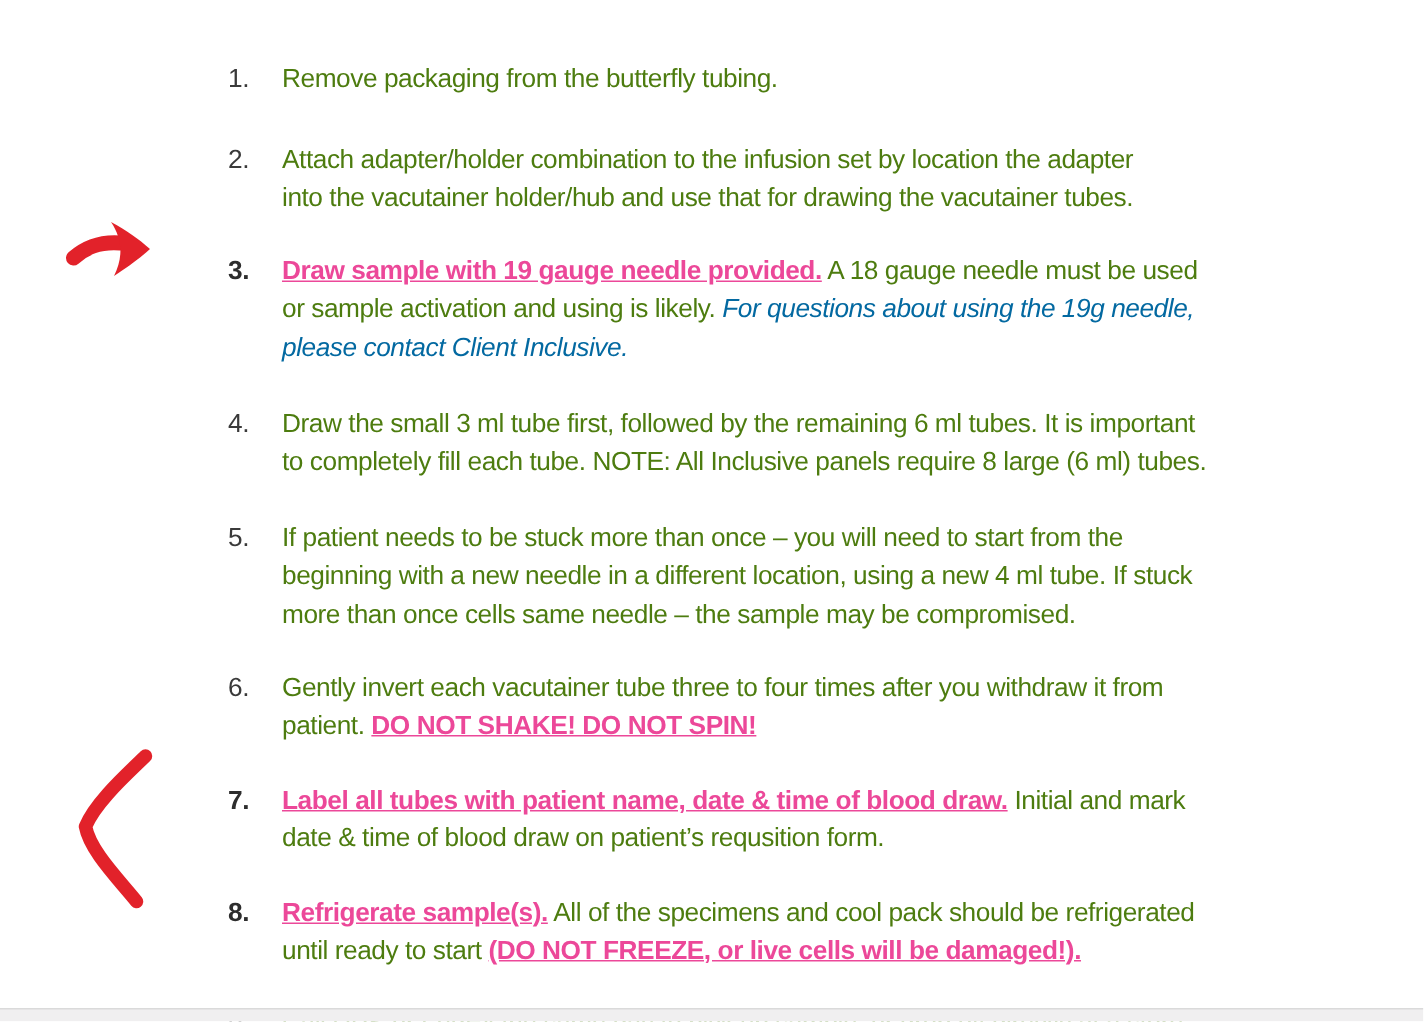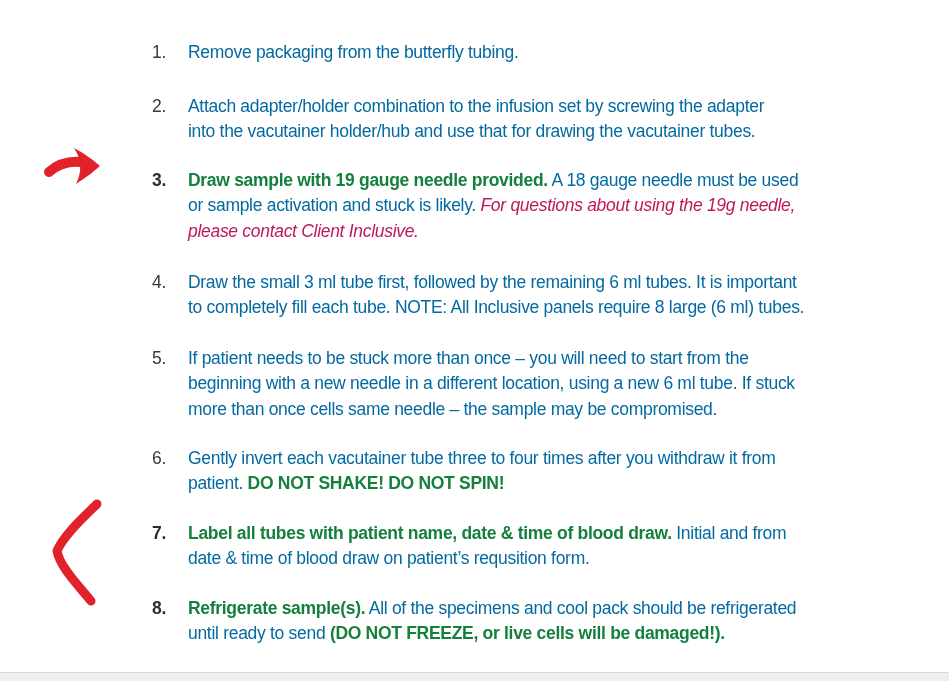--- a/index.html
+++ b/index.html
@@ -23,23 +23,23 @@
   }
   .item { display: flex; margin-bottom: 24px; }
   .item:nth-child(1) { margin-bottom: 29px; }
   .item:nth-child(2) { margin-bottom: 23px; }
   .item:nth-child(3) { margin-bottom: 26px; }
   .item:nth-child(4) { margin-bottom: 25px; }
   .num { flex: none; width: 36px; }
   .num.bold { font-weight: 700; color: #2d2d2d; }
   .body { flex: 1 1 auto; }
   .line { white-space: pre; }
-  .seg-normal { color: #0369a1; text-align: center; }
-  .seg-bold { font-weight: 700; color: #15803d; }
-  .seg-red-italic { font-style: italic; color: #be185d; }
+  .seg-normal { color: #4d7c0f; text-align: center; }
+  .seg-bold { font-weight: 700; color: #ec4899; text-decoration: underline; }
+  .seg-red-italic { font-style: italic; color: #0369a1; }
   .annotation-layer {
     position: absolute;
     left: 0; top: 0;
     width: 949px; height: 681px;
     pointer-events: none;
   }
   .bottom-strip {
     position: absolute;
     left: 0; right: 0; bottom: 0;
     height: 8px;
@@ -55,66 +55,66 @@
   <ol class="list">
       <li class="item">
         <span class="num">1.</span>
         <div class="body">
           <div class="line"><span class="seg-normal">Remove packaging from the butterfly tubing.</span></div>
         </div>
       </li>
       <li class="item">
         <span class="num">2.</span>
         <div class="body">
-          <div class="line"><span class="seg-normal">Attach adapter/holder combination to the infusion set by screwing the adapter</span></div>
+          <div class="line"><span class="seg-normal">Attach adapter/holder combination to the infusion set by location the adapter</span></div>
           <div class="line"><span class="seg-normal">into the vacutainer holder/hub and use that for drawing the vacutainer tubes.</span></div>
         </div>
       </li>
       <li class="item">
         <span class="num bold">3.</span>
         <div class="body">
           <div class="line"><span class="seg-bold">Draw sample with 19 gauge needle provided.</span><span class="seg-normal"> A 18 gauge needle must be used</span></div>
-          <div class="line"><span class="seg-normal">or sample activation and stuck is likely. </span><span class="seg-red-italic">For questions about using the 19g needle,</span></div>
+          <div class="line"><span class="seg-normal">or sample activation and using is likely. </span><span class="seg-red-italic">For questions about using the 19g needle,</span></div>
           <div class="line"><span class="seg-red-italic">please contact Client Inclusive.</span></div>
         </div>
       </li>
       <li class="item">
         <span class="num">4.</span>
         <div class="body">
           <div class="line"><span class="seg-normal">Draw the small 3 ml tube first, followed by the remaining 6 ml tubes. It is important</span></div>
           <div class="line"><span class="seg-normal">to completely fill each tube. NOTE: All Inclusive panels require 8 large (6 ml) tubes.</span></div>
         </div>
       </li>
       <li class="item">
         <span class="num">5.</span>
         <div class="body">
           <div class="line"><span class="seg-normal">If patient needs to be stuck more than once – you will need to start from the</span></div>
-          <div class="line"><span class="seg-normal">beginning with a new needle in a different location, using a new 6 ml tube. If stuck</span></div>
+          <div class="line"><span class="seg-normal">beginning with a new needle in a different location, using a new 4 ml tube. If stuck</span></div>
           <div class="line"><span class="seg-normal">more than once cells same needle – the sample may be compromised.</span></div>
         </div>
       </li>
       <li class="item">
         <span class="num">6.</span>
         <div class="body">
           <div class="line"><span class="seg-normal">Gently invert each vacutainer tube three to four times after you withdraw it from</span></div>
           <div class="line"><span class="seg-normal">patient. </span><span class="seg-bold">DO NOT SHAKE! DO NOT SPIN!</span></div>
         </div>
       </li>
       <li class="item">
         <span class="num bold">7.</span>
         <div class="body">
-          <div class="line"><span class="seg-bold">Label all tubes with patient name, date &amp; time of blood draw.</span><span class="seg-normal"> Initial and from</span></div>
+          <div class="line"><span class="seg-bold">Label all tubes with patient name, date &amp; time of blood draw.</span><span class="seg-normal"> Initial and mark</span></div>
           <div class="line"><span class="seg-normal">date &amp; time of blood draw on patient’s requsition form.</span></div>
         </div>
       </li>
       <li class="item">
         <span class="num bold">8.</span>
         <div class="body">
           <div class="line"><span class="seg-bold">Refrigerate sample(s).</span><span class="seg-normal"> All of the specimens and cool pack should be refrigerated</span></div>
-          <div class="line"><span class="seg-normal">until ready to send </span><span class="seg-bold">(DO NOT FREEZE, or live cells will be damaged!).</span></div>
+          <div class="line"><span class="seg-normal">until ready to start </span><span class="seg-bold">(DO NOT FREEZE, or live cells will be damaged!).</span></div>
         </div>
       </li>
       <li class="item">
         <span class="num">9.</span>
         <div class="body">
           <div class="line"><span class="seg-normal">Call UPS or FedEx the same day to pick up sample, or drop off directly at a store</span></div>
         </div>
       </li>
     </ol>
 

